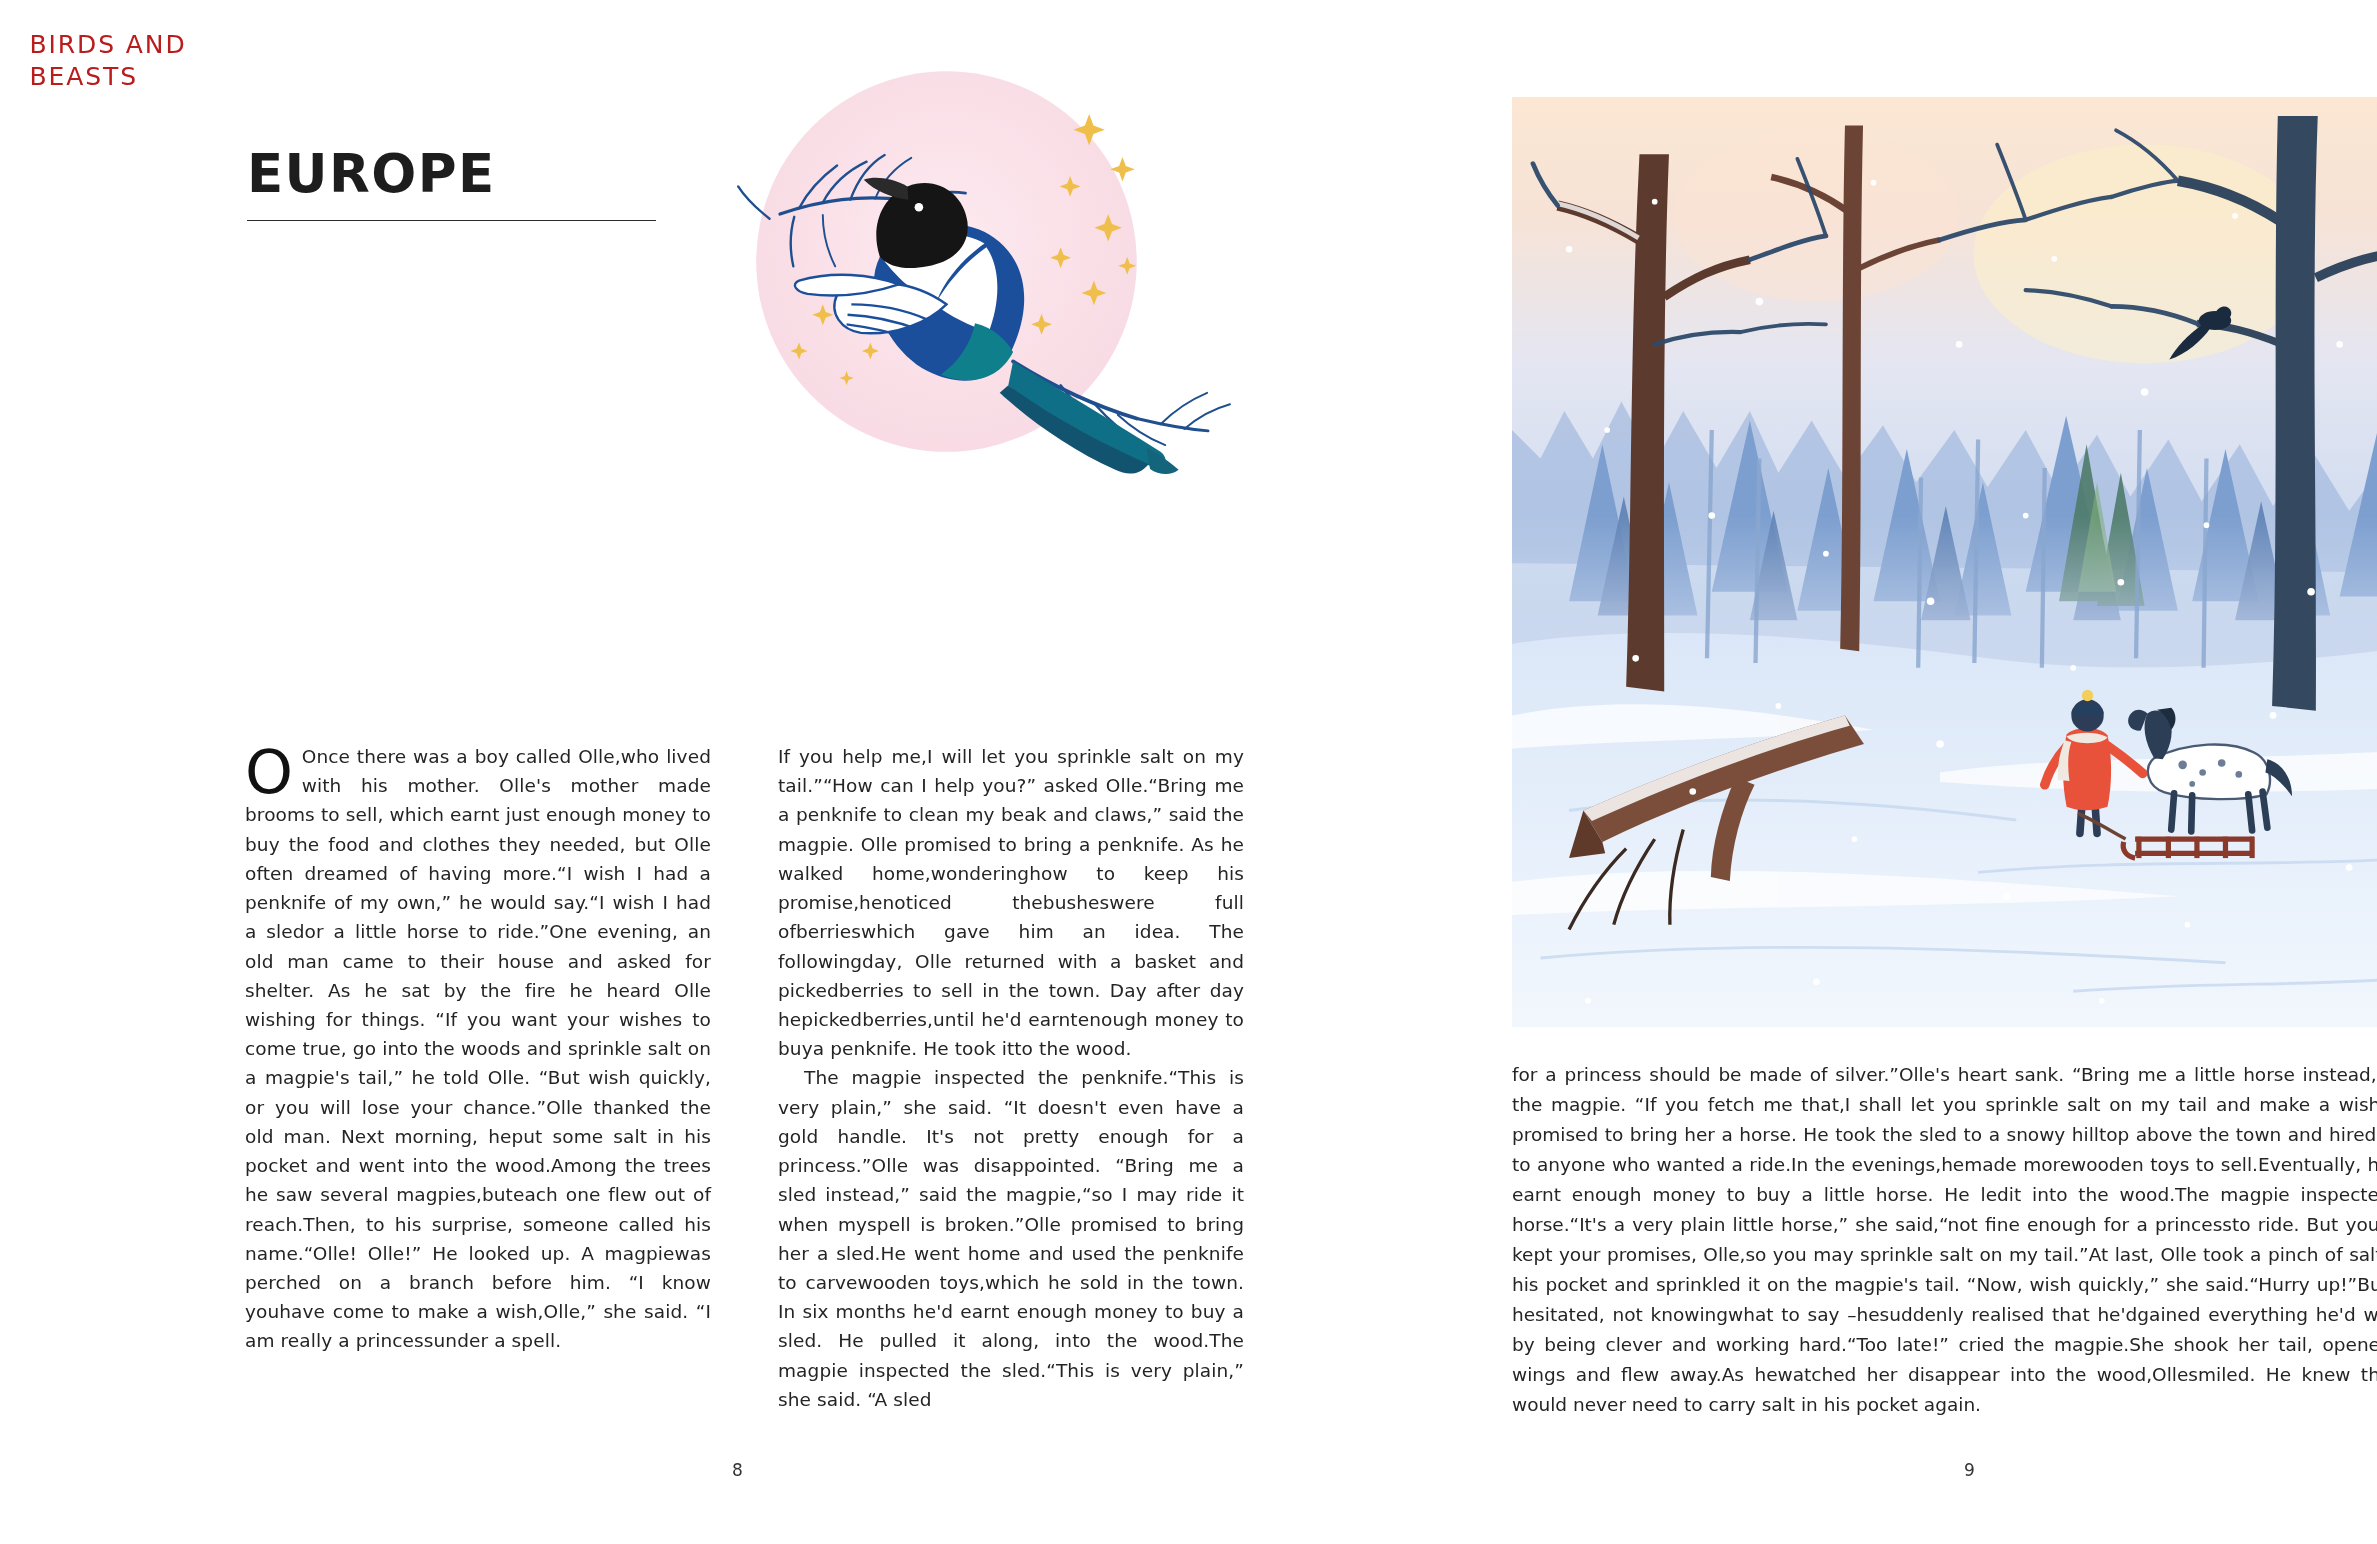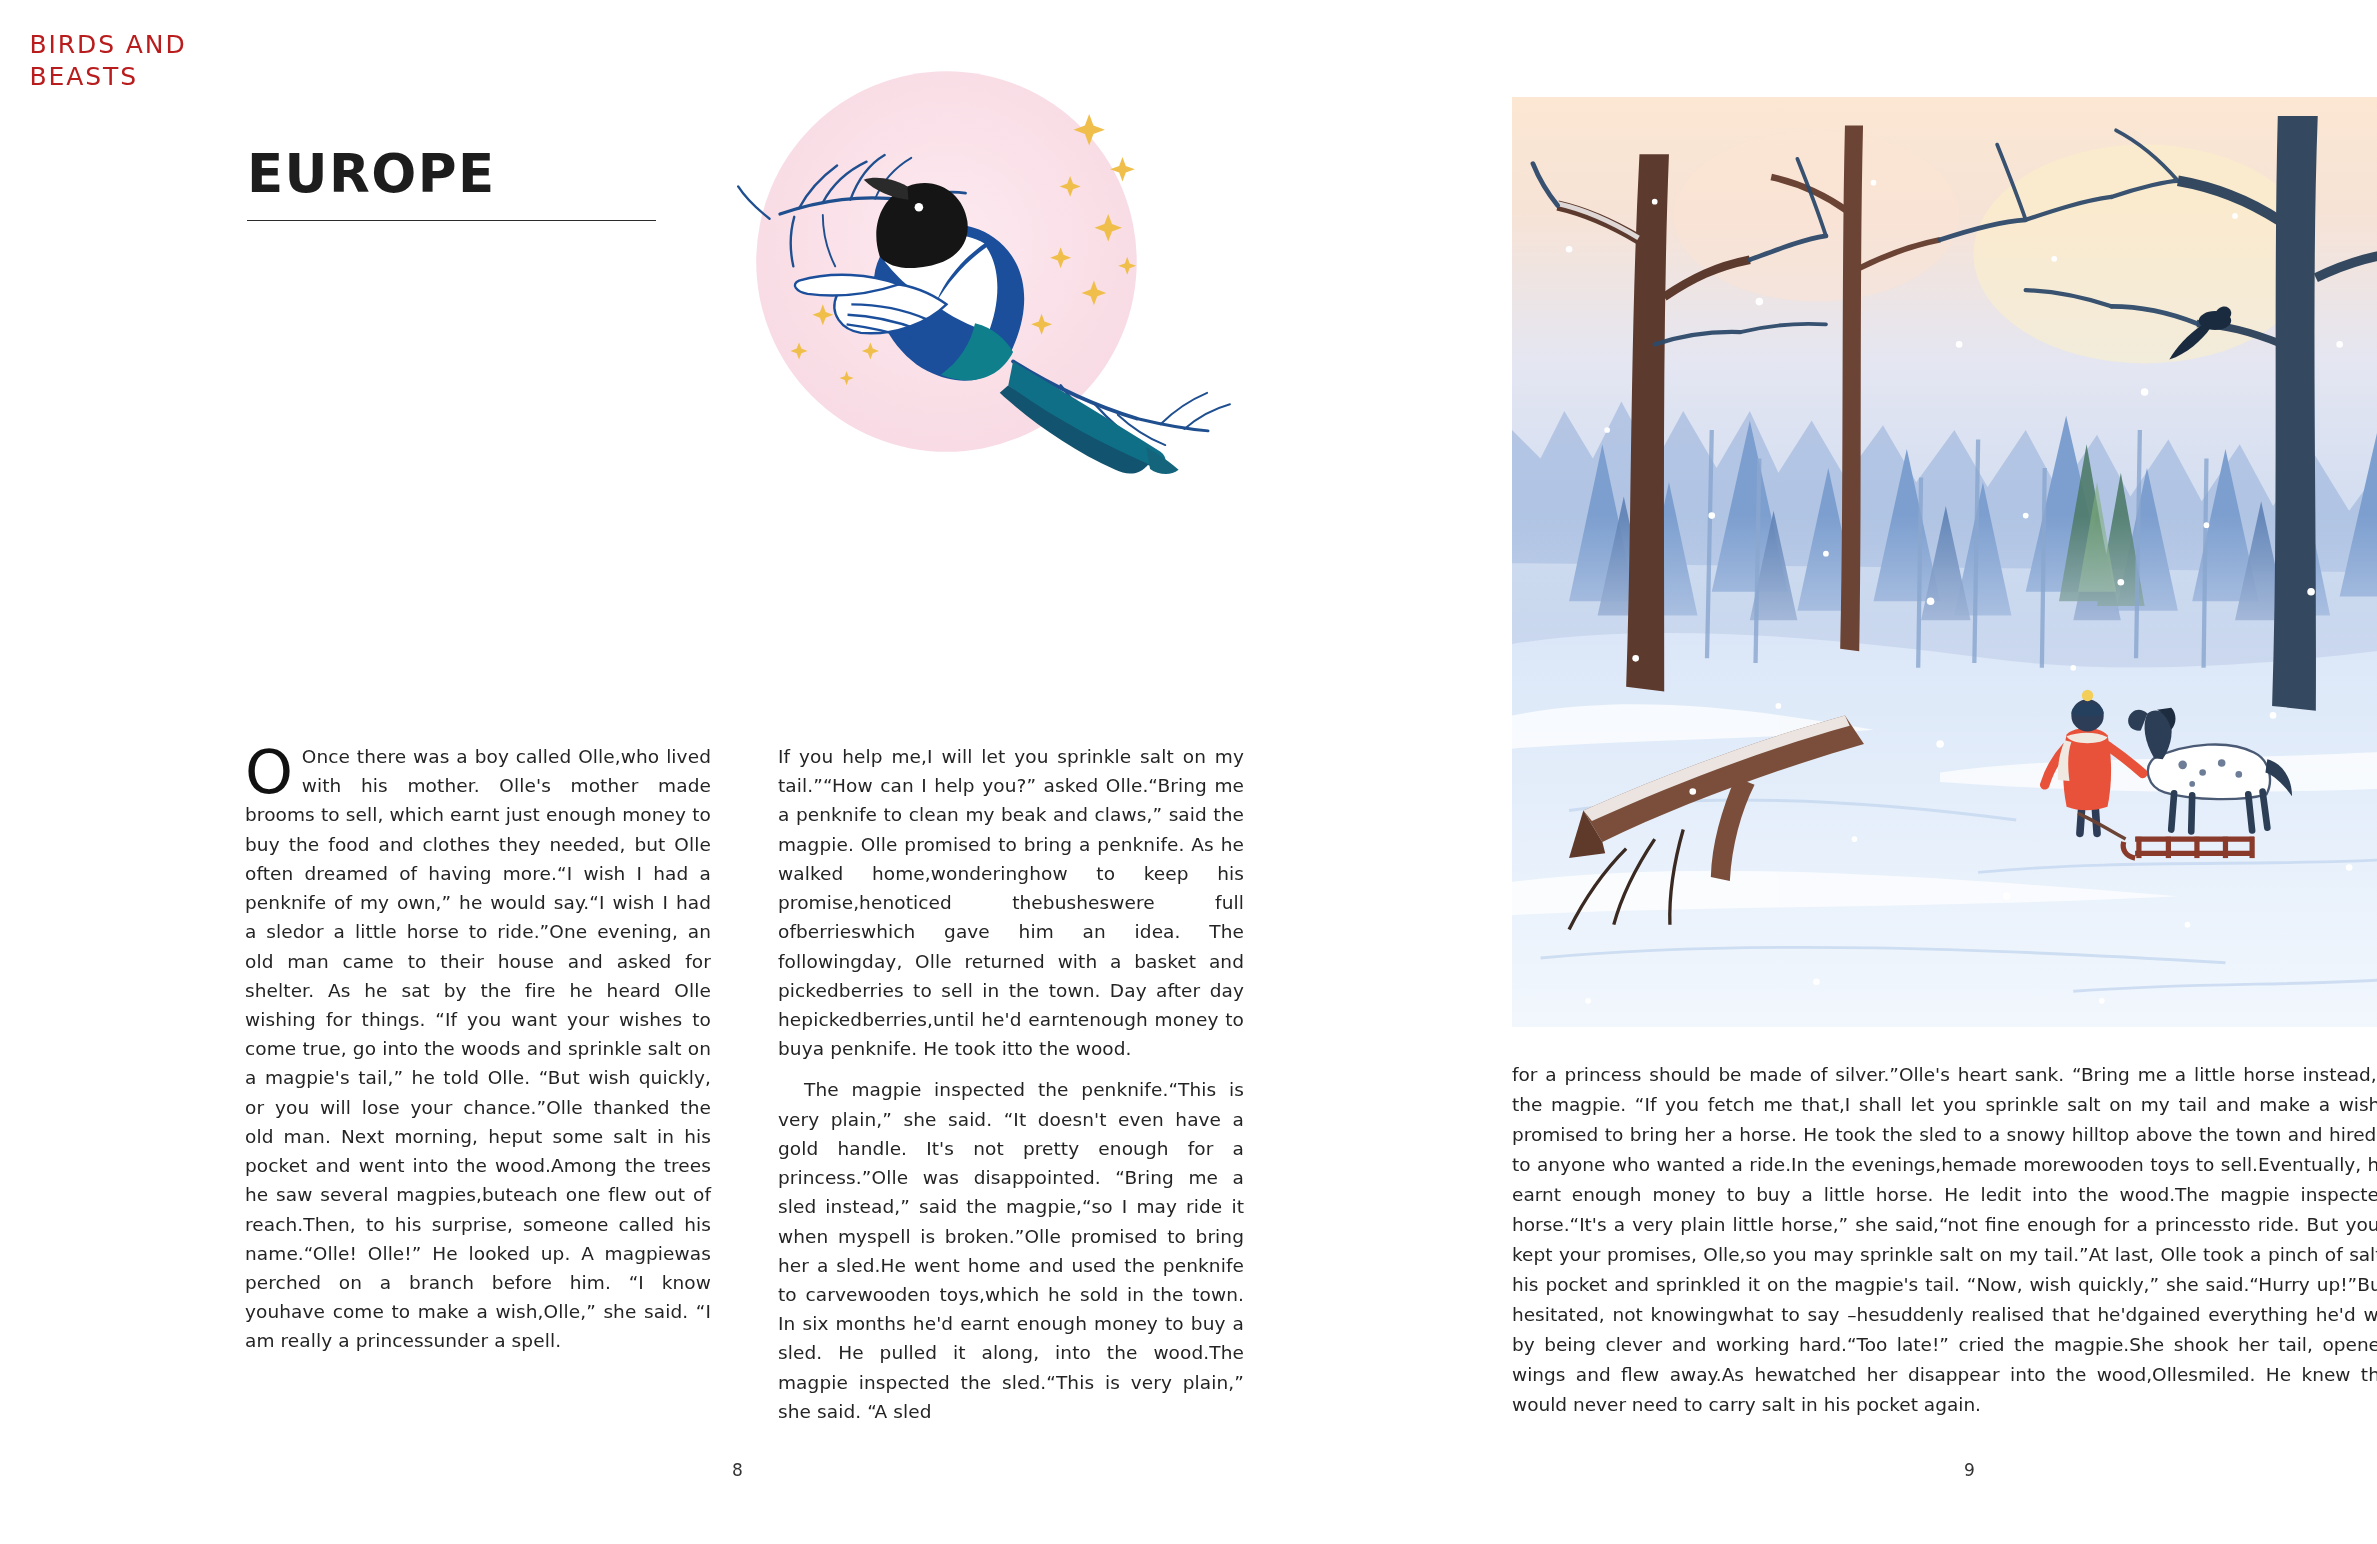--- a/index.html
+++ b/index.html
@@ -111,21 +111,21 @@
   .col {
     width: 466px;
     font-family: "DejaVu Sans", sans-serif;
     font-size: 18.5px;
     line-height: 1.58;
     text-align: justify;
     color: #242424;
     letter-spacing: 0.1px;
   }
   .col p { margin: 0; }
-  .col p + p { margin-top: 12px; text-indent: 26px; }
+  .col p + p { margin-top: 0; text-indent: 26px; }
   .dropcap-para { position: relative; }
   .dropcap {
     float: left;
     font-family: "DejaVu Sans", sans-serif;
     font-size: 61px;
     line-height: 0.84;
     font-weight: 400;
     padding: 3.8px 8.6px 0 0;
     color: #111;
   }

